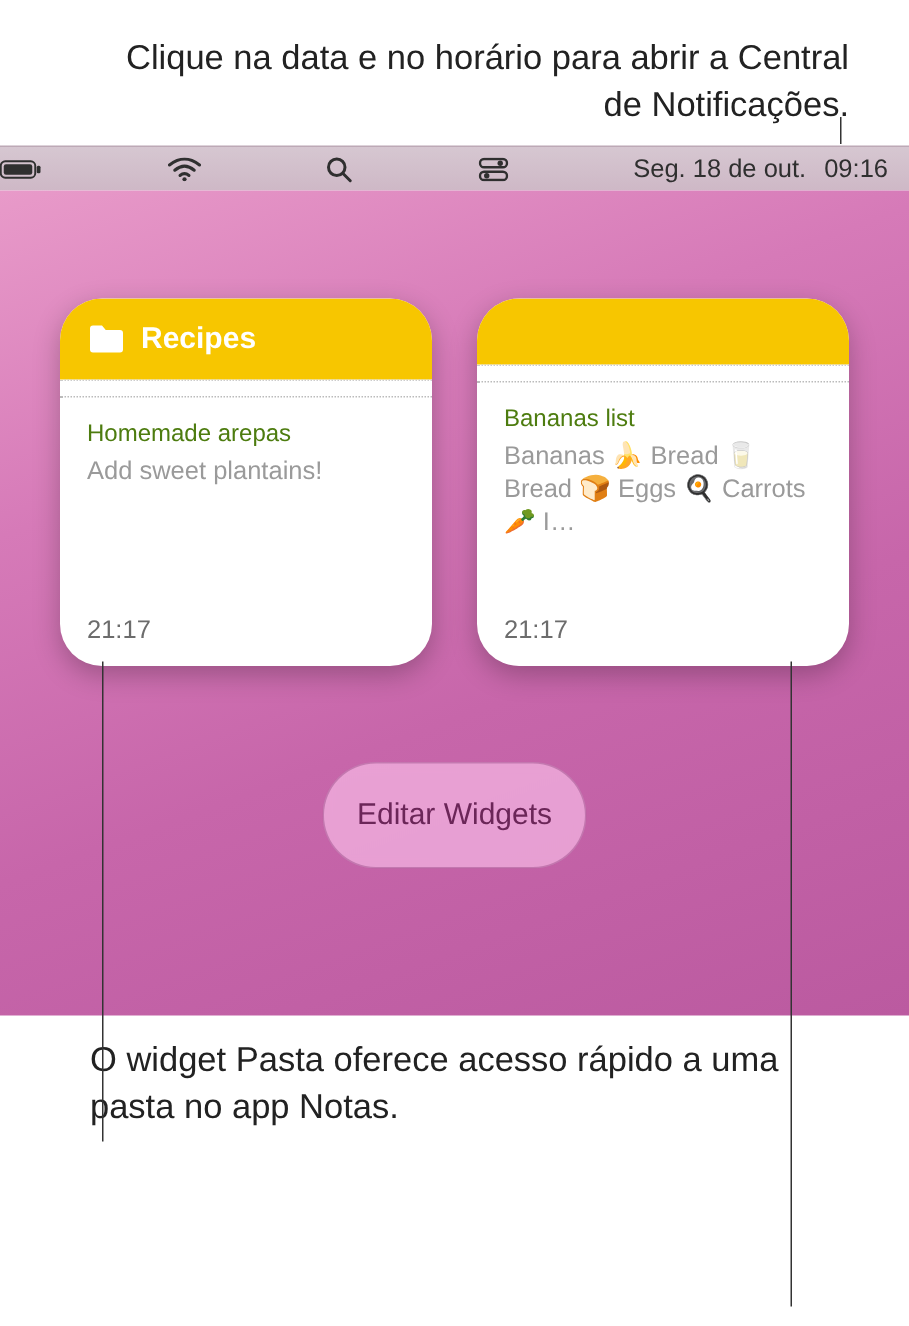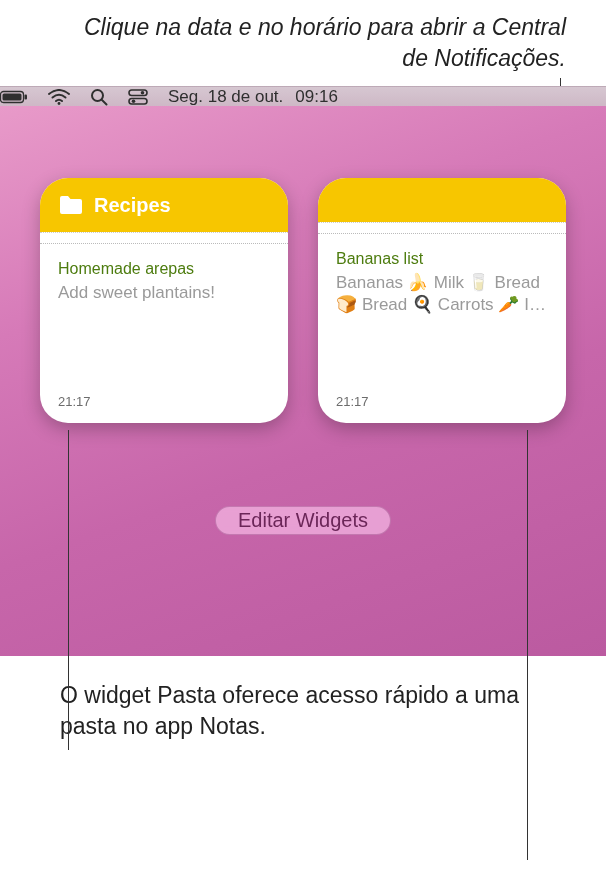--- a/index.html
+++ b/index.html
@@ -6,38 +6,37 @@
     body {
       width: 606px;
       height: 884px;
       font-family: -apple-system, BlinkMacSystemFont, "Helvetica Neue", Arial, sans-serif;
       background: #fff;
       position: relative;
       overflow: hidden;
     }
     .annotation-top {
       text-align: right;
-      padding: 12px 40px 0 60px;
+      padding: 23px 40px 0 60px;
       font-size: 23px;
       color: #222;
       line-height: 1.35;
       position: relative;
-      font-style: italic;
     }
     .screenshot-area {
       margin-top: 12px;
       position: relative;
       height: 580px;
     }
     .menubar {
-      height: 20px;
+      height: 30px;
       background: linear-gradient(180deg,#d6c7d1 0%, #ceb8c6 100%);
       display: flex;
       align-items: center;
-      justify-content: flex-start;
+      justify-content: space-between;
       gap: 20px;
       padding-right: 14px;
       font-size: 17px;
       color: #2f2f2f;
       border-top:1px solid rgba(0,0,0,0.08);
     }
     .menubar .icon { display:inline-flex; align-items:center; }
     .menubar .datetime { display:flex; gap:12px; font-weight:500; }
     .desktop {
       height: 550px;
@@ -93,33 +92,33 @@
     }
     .note-preview {
       font-size:17px;
       color:#9a9a9a;
       margin-top:4px;
       line-height:1.3;
       overflow:hidden;
     }
     .note-time {
       margin-top:auto;
-      font-size:13px;
+      font-size:17px;
       color:#6c6c6c;
     }
     .edit-button {
       position:absolute;
       left:50%;
       transform:translateX(-50%);
-      top: 400px;
+      top: 381px;
       background: rgba(255,200,240,0.6);
       border:1px solid rgba(160,80,140,0.5);
       color:#6b2658;
       font-size:20px;
-      padding: 2px 22px;
+      padding: 23px 22px;
       border-radius: 40px;
       backdrop-filter: blur(4px);
     }
     .annotations-bottom {
       padding: 14px 40px 0 60px;
       font-size:23px;
       color:#222;
       line-height:1.35;
     }
     .annotations-bottom .a1 { margin-bottom: 18px; }
@@ -195,21 +194,21 @@
           <div class="note-preview">Add sweet plantains!</div>
           <div class="note-time">21:17</div>
         </div>
       </div>
 
       <div class="widget">
         <div class="widget-header" style="height:44px;"></div>
         <div class="widget-body">
           <div class="dotted"></div>
           <div class="note-title">Bananas list</div>
-          <div class="note-preview">Bananas 🍌 Milk 🥛 Bread 🍞 Bread 🍳 Carrots 🥕 I…</div>
+          <div class="note-preview">Bananas 🍌 Bread 🥛 Bread 🍞 Eggs 🍳 Carrots 🥕 I…</div>
           <div class="note-time">21:17</div>
         </div>
       </div>
 
     </div>
 
     <button class="edit-button">Editar Widgets</button>
   </div>
 
   <div class="conn-left"></div>

